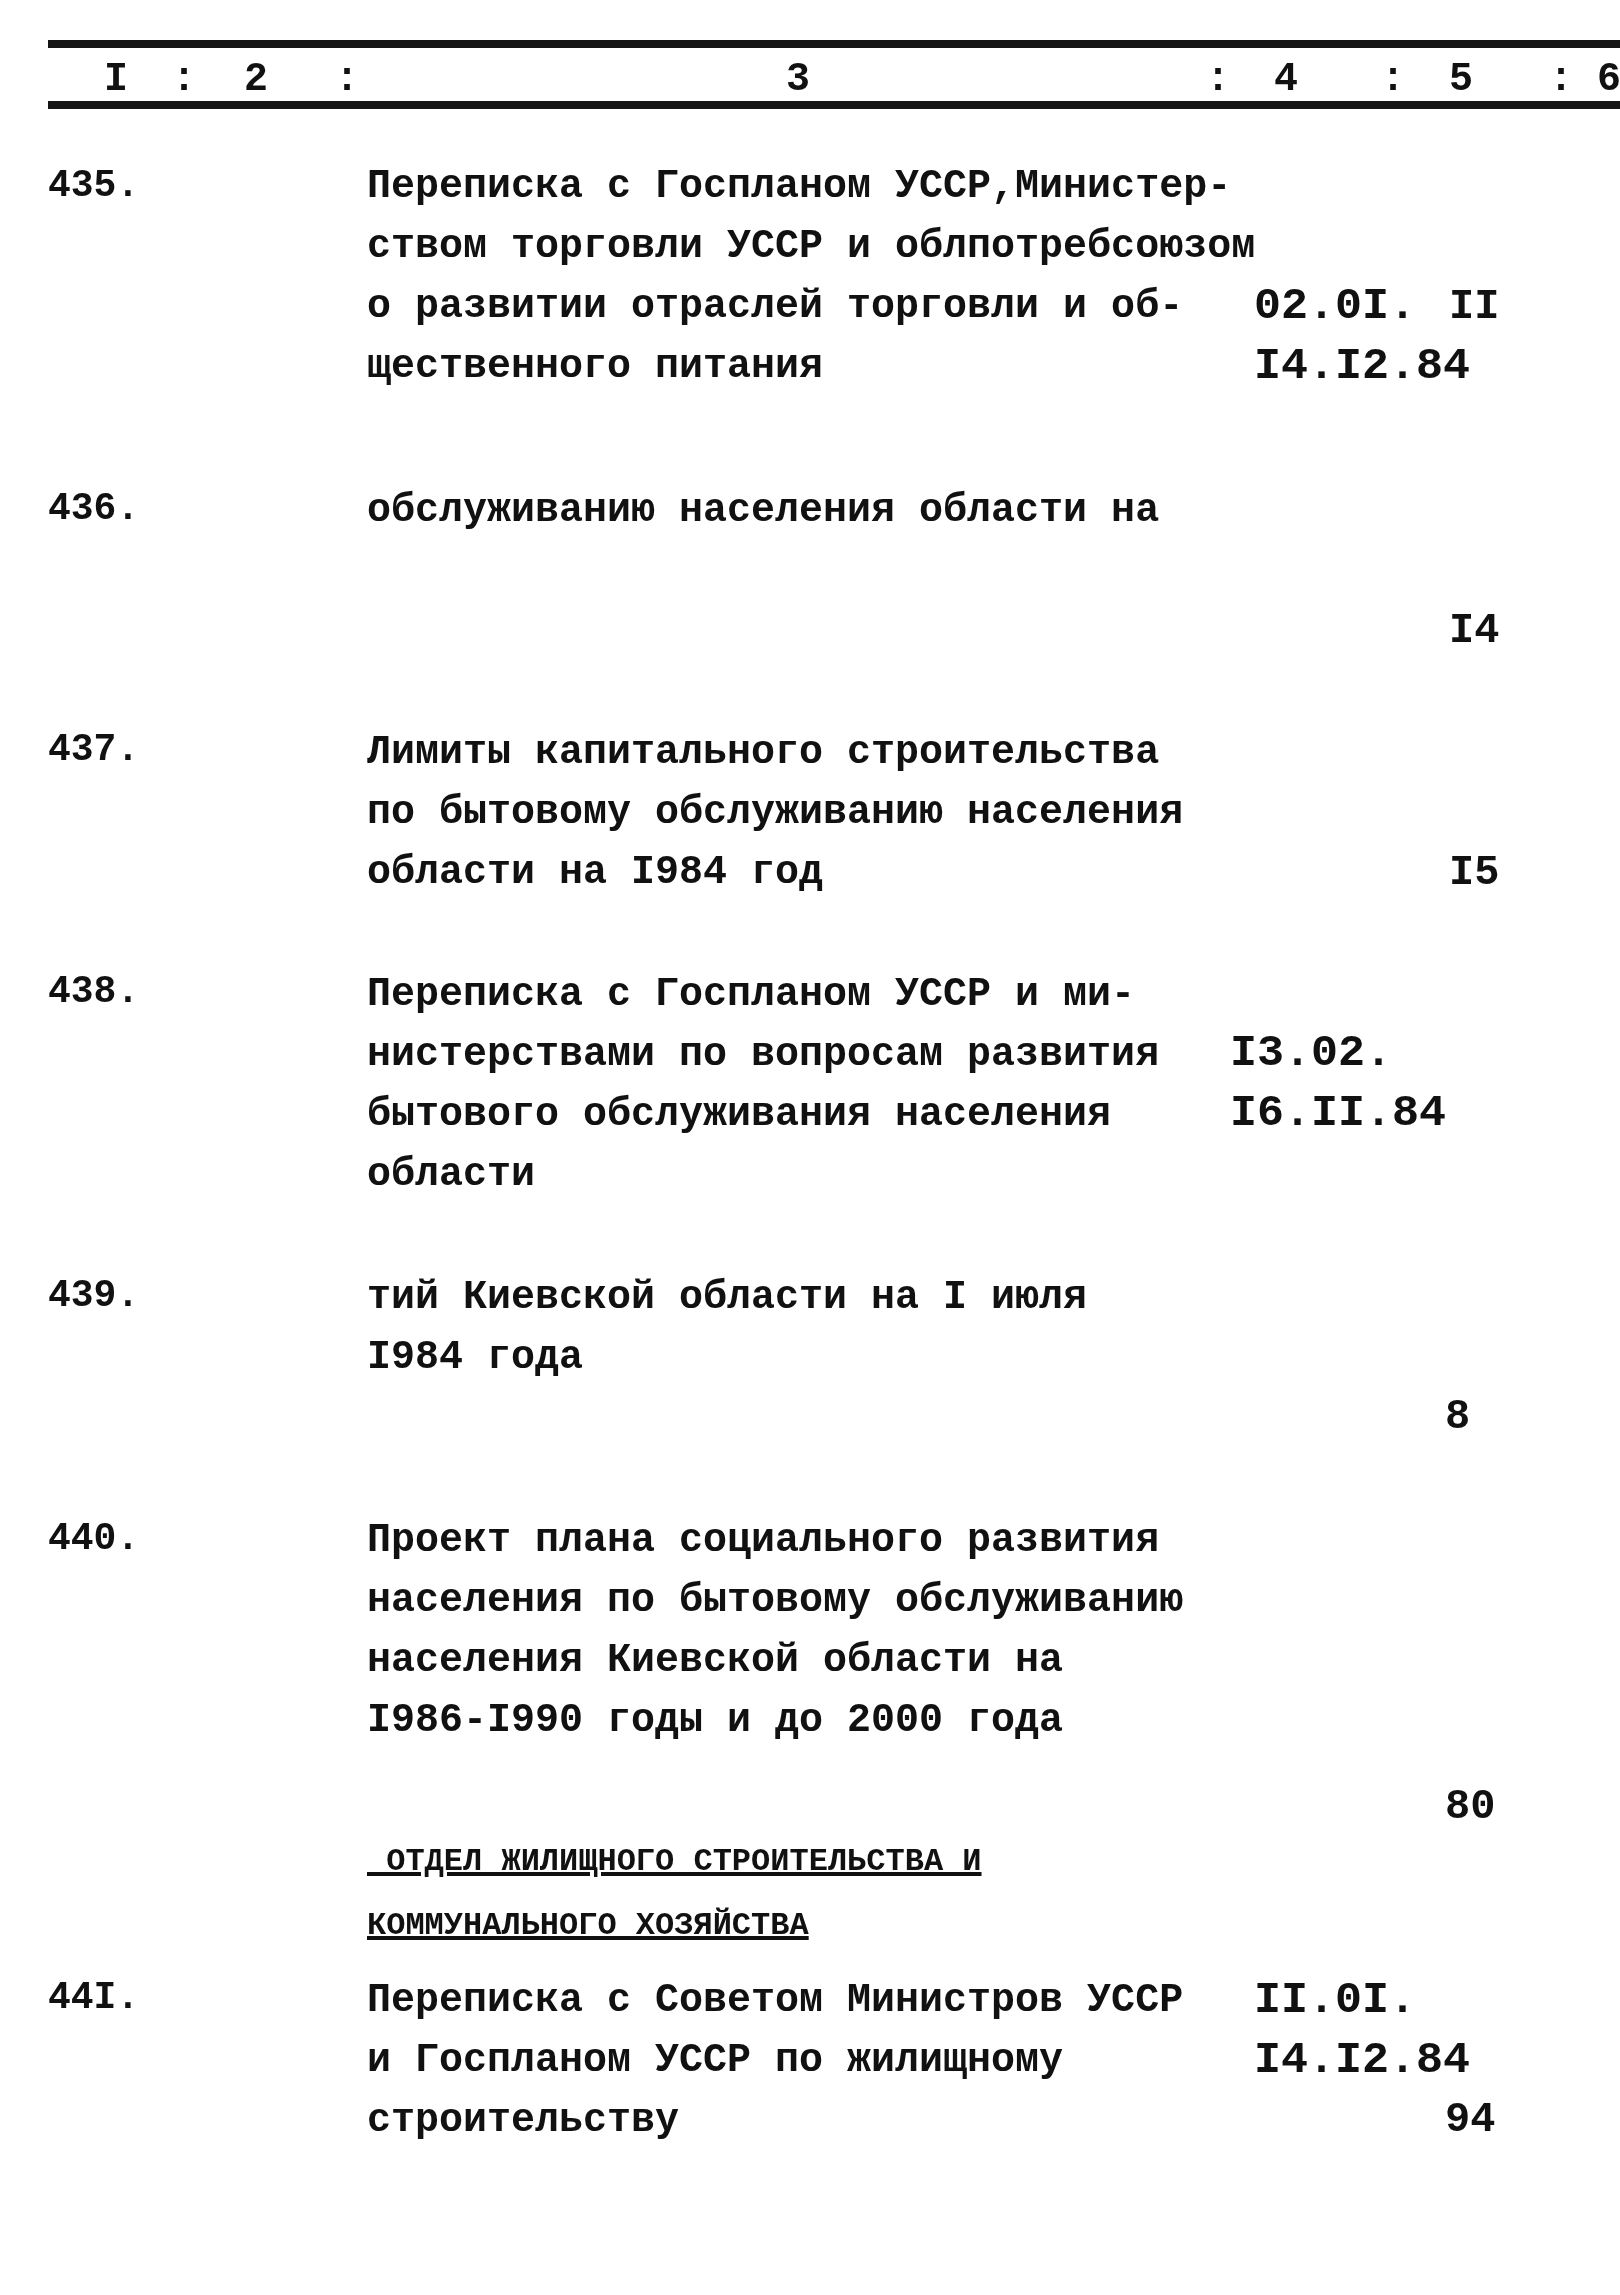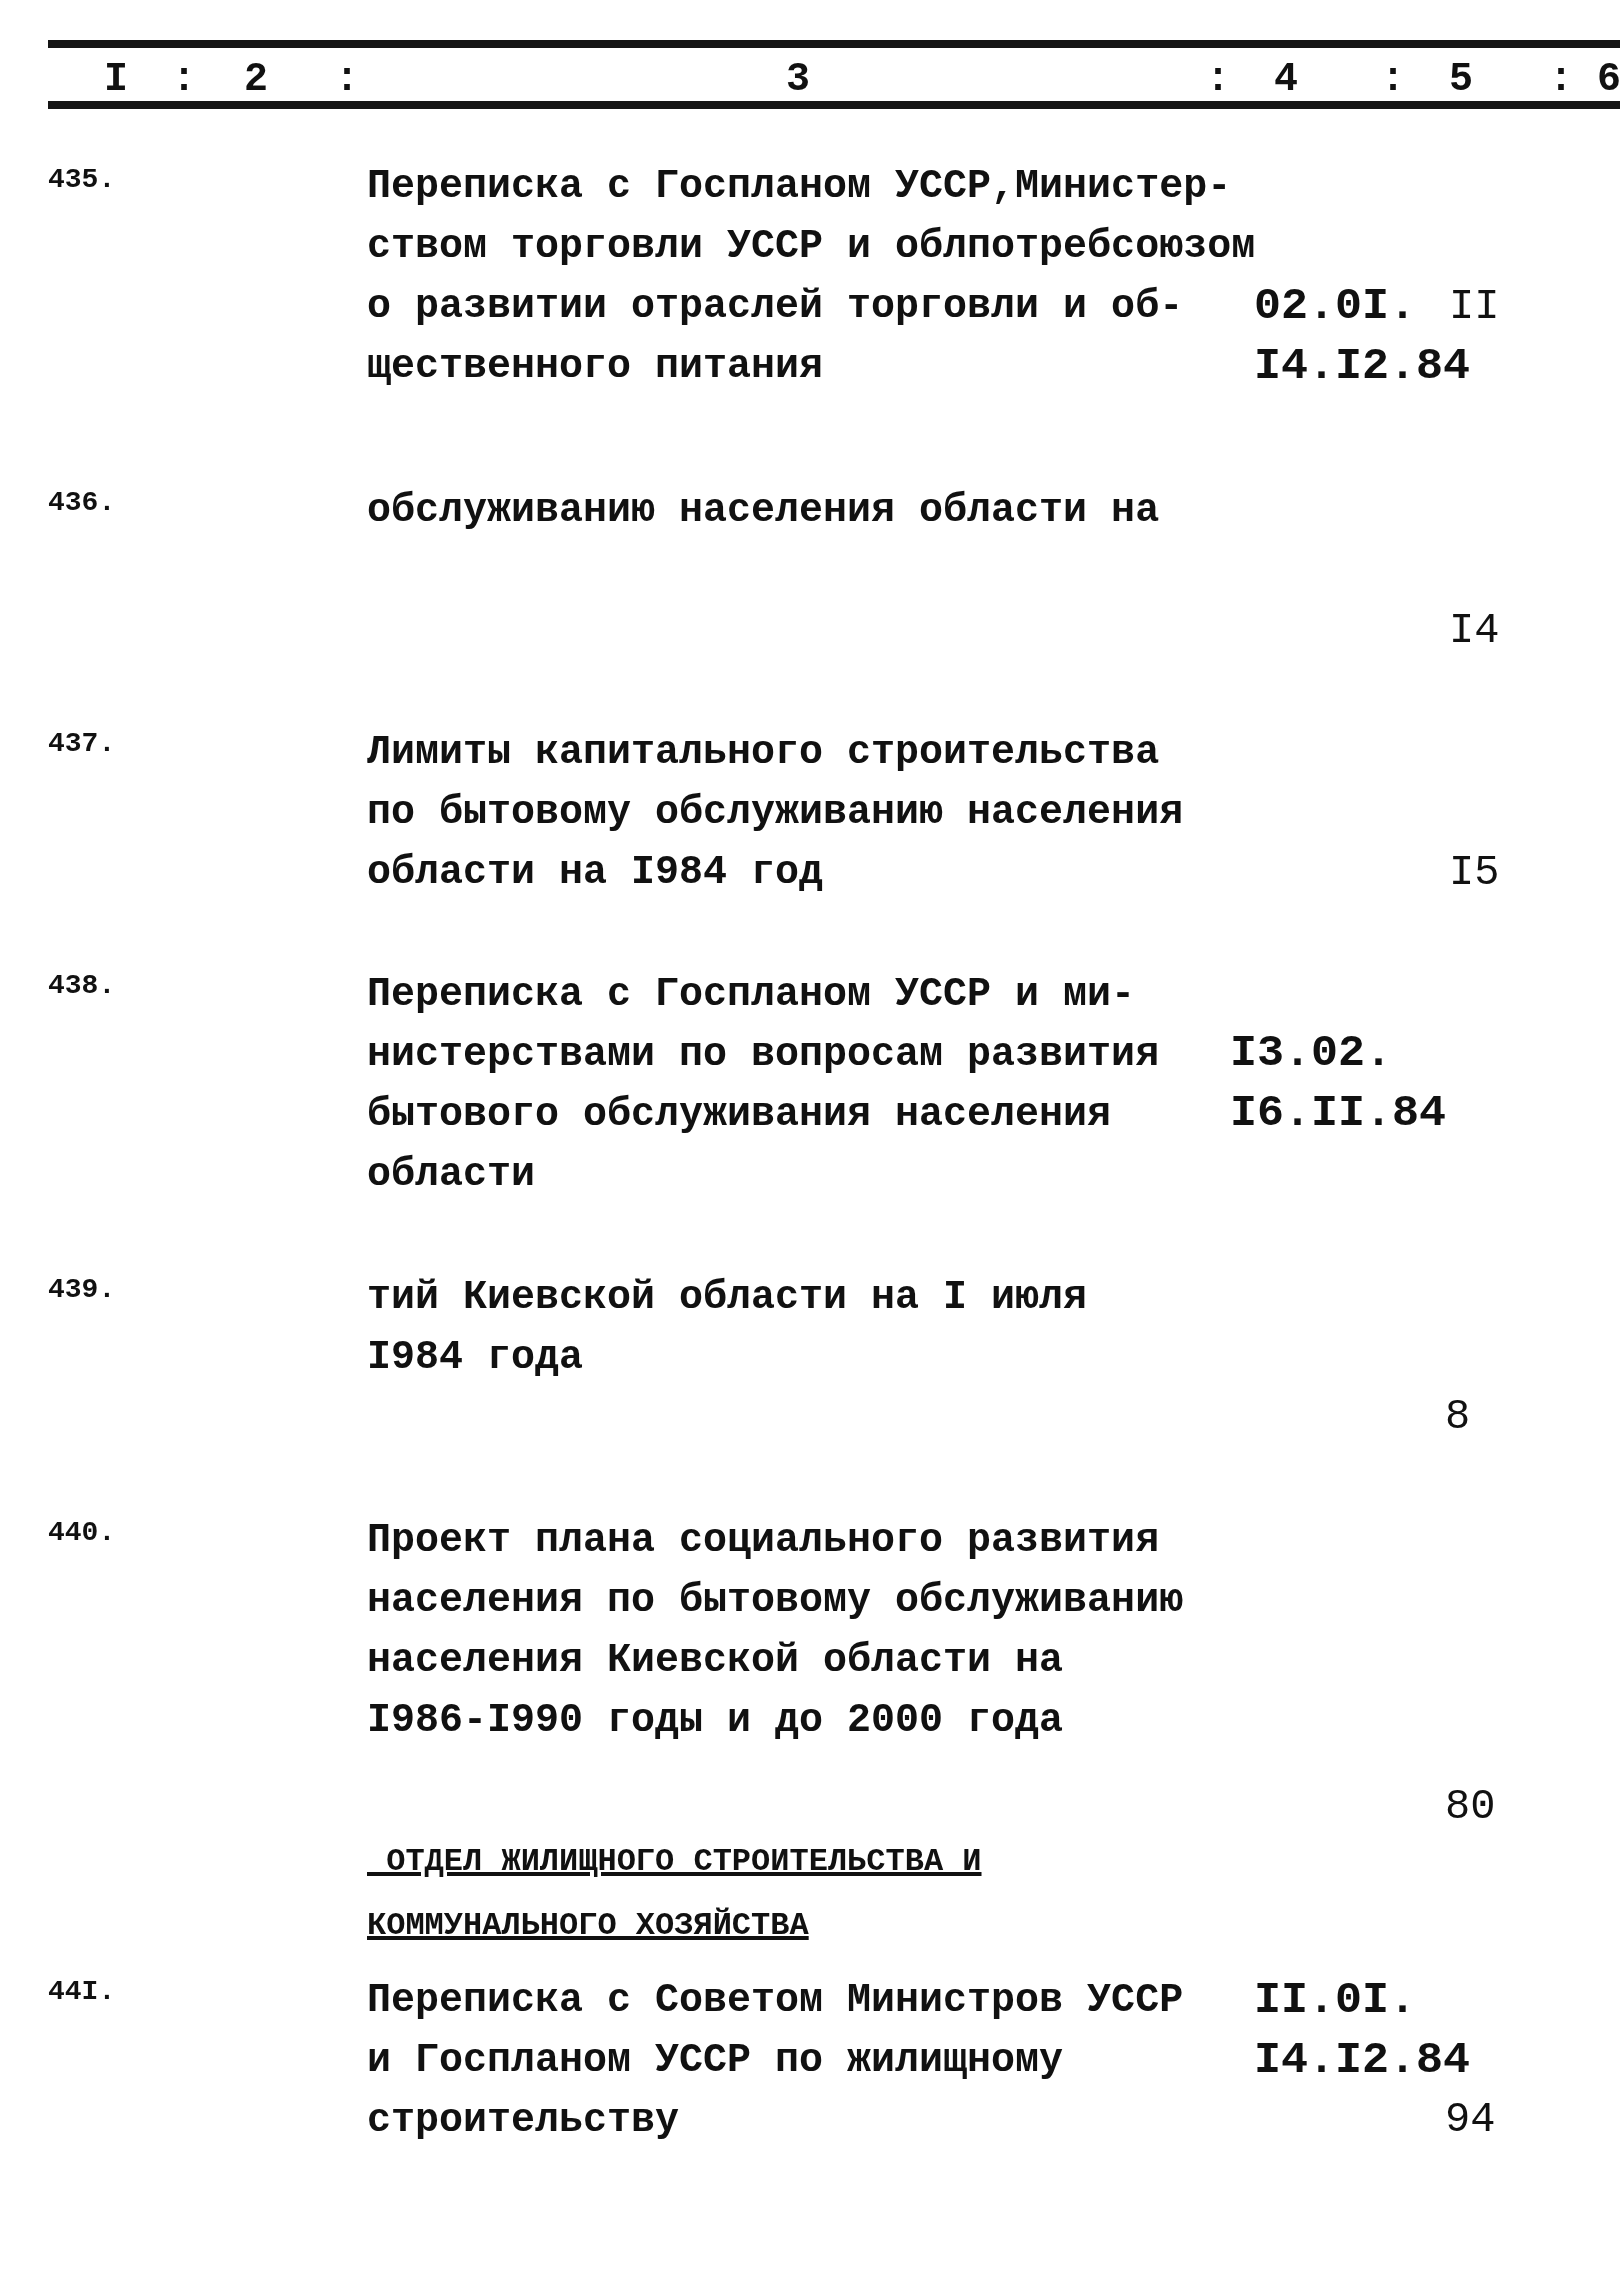--- a/index.html
+++ b/index.html
@@ -1,23 +1,23 @@
 <!DOCTYPE html>
 <html style="font-size:12.8px"><head>
 <meta charset="utf-8">
 <style>
   html, body { margin:0; padding:0; background:#fff; }
   body { width:1621px; height:2295px; position:relative; overflow:hidden;
          font-family:"Liberation Mono","DejaVu Sans Mono",monospace; color:#111; }
   .rule { position:absolute; left:48px; right:0; height:8px; background:#151515; }
   .hdr { position:absolute; top:57px; font-size:40px; font-weight:bold; }
-  .num { position:absolute; left:48px; font-size:28px; font-weight:bold; }
+  .num { position:absolute; left:48px; font-size:38px; font-weight:bold; }
   .txt { position:absolute; left:367px; font-size:40px; font-weight:bold; line-height:60px; white-space:pre; }
   .date { position:absolute; font-size:45px; font-weight:bold; line-height:60px; white-space:pre; }
-  .pages { position:absolute; font-size:42px; font-weight:normal; }
+  .pages { position:absolute; font-size:42px; font-weight:bold; }
   .section { position:absolute; left:367px; font-size:32px; font-weight:bold; line-height:64px; white-space:pre; text-decoration:underline; text-decoration-thickness:4px; }
 </style>
 </head>
 <body>
 
 <div class="rule" style="top:40px;"></div>
 <div class="hdr" style="left:104px;">I</div>
 <div class="hdr" style="left:172px;">:</div>
 <div class="hdr" style="left:244px;">2</div>
 <div class="hdr" style="left:335px;">:</div>

